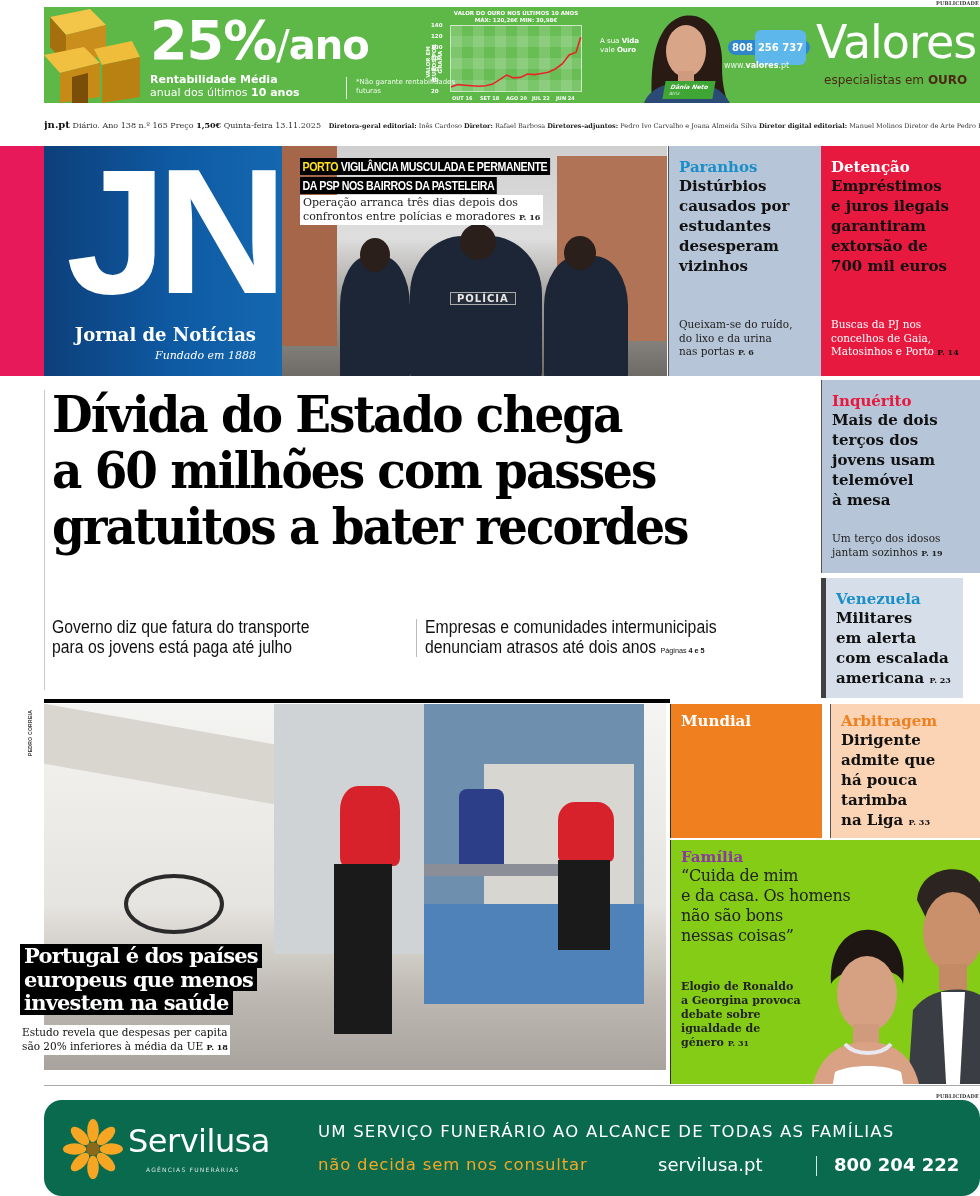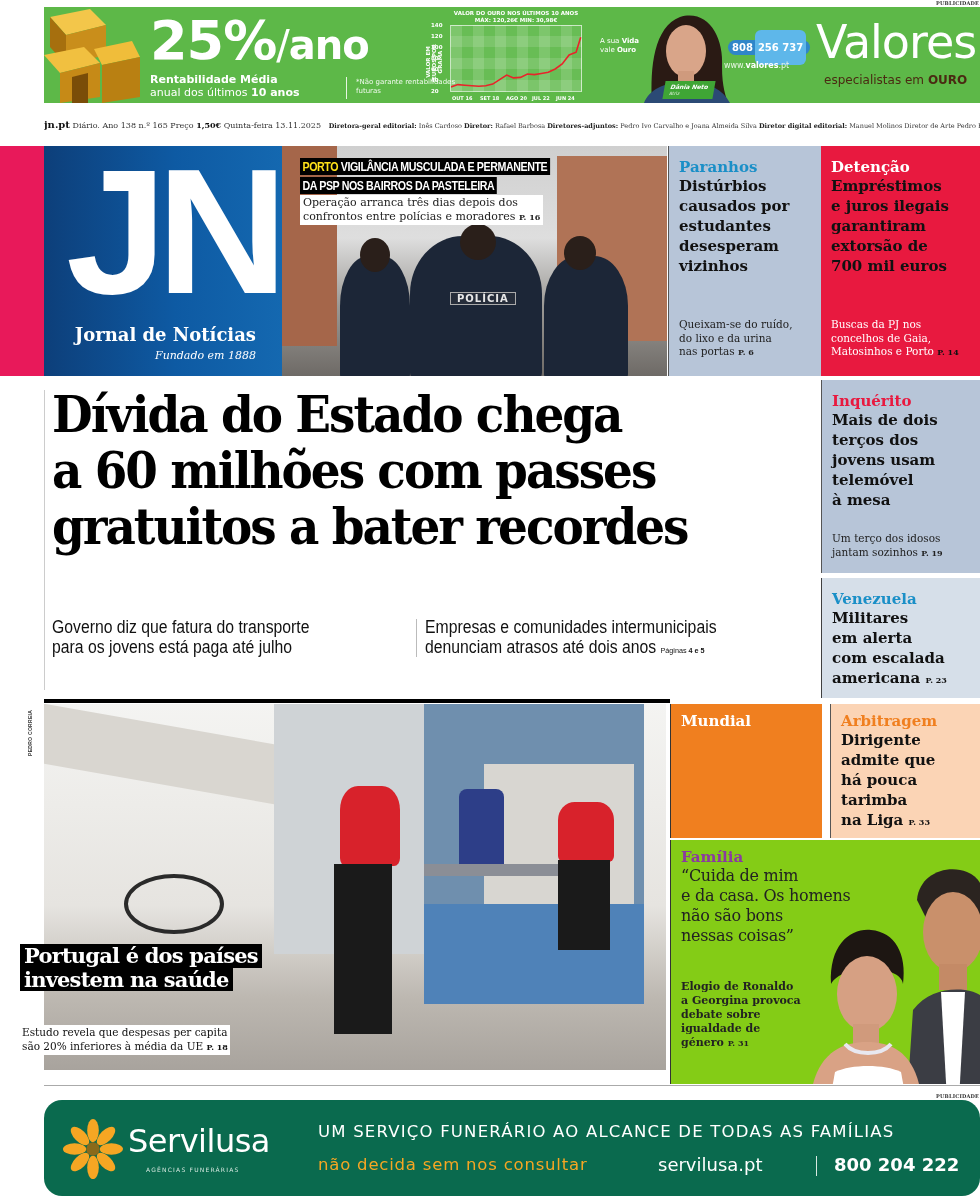--- a/index.html
+++ b/index.html
@@ -81,21 +81,21 @@
 
   
   .main-rule { position: absolute; left: 44px; top: 390px; width: 1px; height: 300px; background: #ccc; }
   .main-head { position: absolute; left: 52px; top: 386px; width: 770px; font-family: "DejaVu Serif", serif; font-weight: bold; color: #000; font-size: 51px; line-height: 56px; letter-spacing: -2.2px; transform: scaleX(0.92); transform-origin: left top; white-space: nowrap; }
   .deck { position: absolute; top: 617px; font-family: "Liberation Sans", sans-serif; font-size: 17.5px; line-height: 20px; color: #111; transform: scaleX(0.9); transform-origin: left top; white-space: nowrap; }
   .deck .pg-small { font-size: 8px; }
   .deck .pg-small b { font-weight: bold; }
   .deck-divider { position: absolute; left: 416px; top: 619px; width: 1px; height: 38px; background: #bbb; }
 
   #inquerito { left: 821px; top: 380px; width: 159px; height: 193px; background: #b7c5d8; border-left: 1px solid #555; }
-  #venezuela { left: 821px; top: 578px; width: 159px; height: 120px; background: #d6dfe9; border-left: 1px solid #404040; }
+  #venezuela { left: 821px; top: 578px; width: 142px; height: 120px; background: #d6dfe9; border-left: 5px solid #404040; }
 
   
   .black-rule { position: absolute; left: 44px; top: 699px; width: 626px; height: 4px; background: #000; }
   .credit { position: absolute; left: 27px; top: 756px; transform: rotate(-90deg); transform-origin: left top; font-family: "Liberation Sans", sans-serif; font-size: 5px; font-weight: bold; color: #333; letter-spacing: 0.3px; white-space: nowrap; }
   .hospital-photo { position: absolute; left: 44px; top: 704px; width: 622px; height: 366px; overflow: hidden;
     background: linear-gradient(180deg, #f4f4f2 0%, #e6e4e0 55%, #bdb8b1 80%, #a8a39d 100%); }
   .hp-bldg { position: absolute; left: 0; top: 20px; width: 230px; height: 60px; background: #d9d6d0; transform: skewY(10deg); }
   .hp-facade { position: absolute; left: 230px; top: 0; width: 150px; height: 250px; background: #cfd3d6; }
   .hp-door { position: absolute; left: 380px; top: 0; width: 220px; height: 300px; background: #6f8fae; }
   .hp-inner { position: absolute; left: 440px; top: 60px; width: 150px; height: 200px; background: #d8d6d1; }
@@ -332,20 +332,21 @@
   <div class="hp-stretcher"></div>
   <div class="worker-shirt" style="left:296px; top:82px; width:60px; height:80px;"></div>
   <div class="worker-legs" style="left:290px; top:160px; width:58px; height:170px;"></div>
   <div class="worker-shirt" style="left:514px; top:98px; width:56px; height:60px;"></div>
   <div class="worker-legs" style="left:514px; top:156px; width:52px; height:90px;"></div>
   <div class="wheelchair"></div>
 </div>
 
 <div class="health-head">
   <span class="health-line">Portugal é dos países</span>
+  <span class="health-line">europeus que menos</span>
   <span class="health-line">investem na saúde</span>
 </div>
 <div class="health-sub">
   <div>Estudo revela que despesas per capita</div>
   <div><span>são 20% inferiores à média da UE</span> <span class="pg">P. 18</span></div>
 </div>
 
 <div id="mundial" class="col-box" style="padding-top:8px">
   <div class="col-kicker" style="color:#fff">Mundial</div>
 </div>

